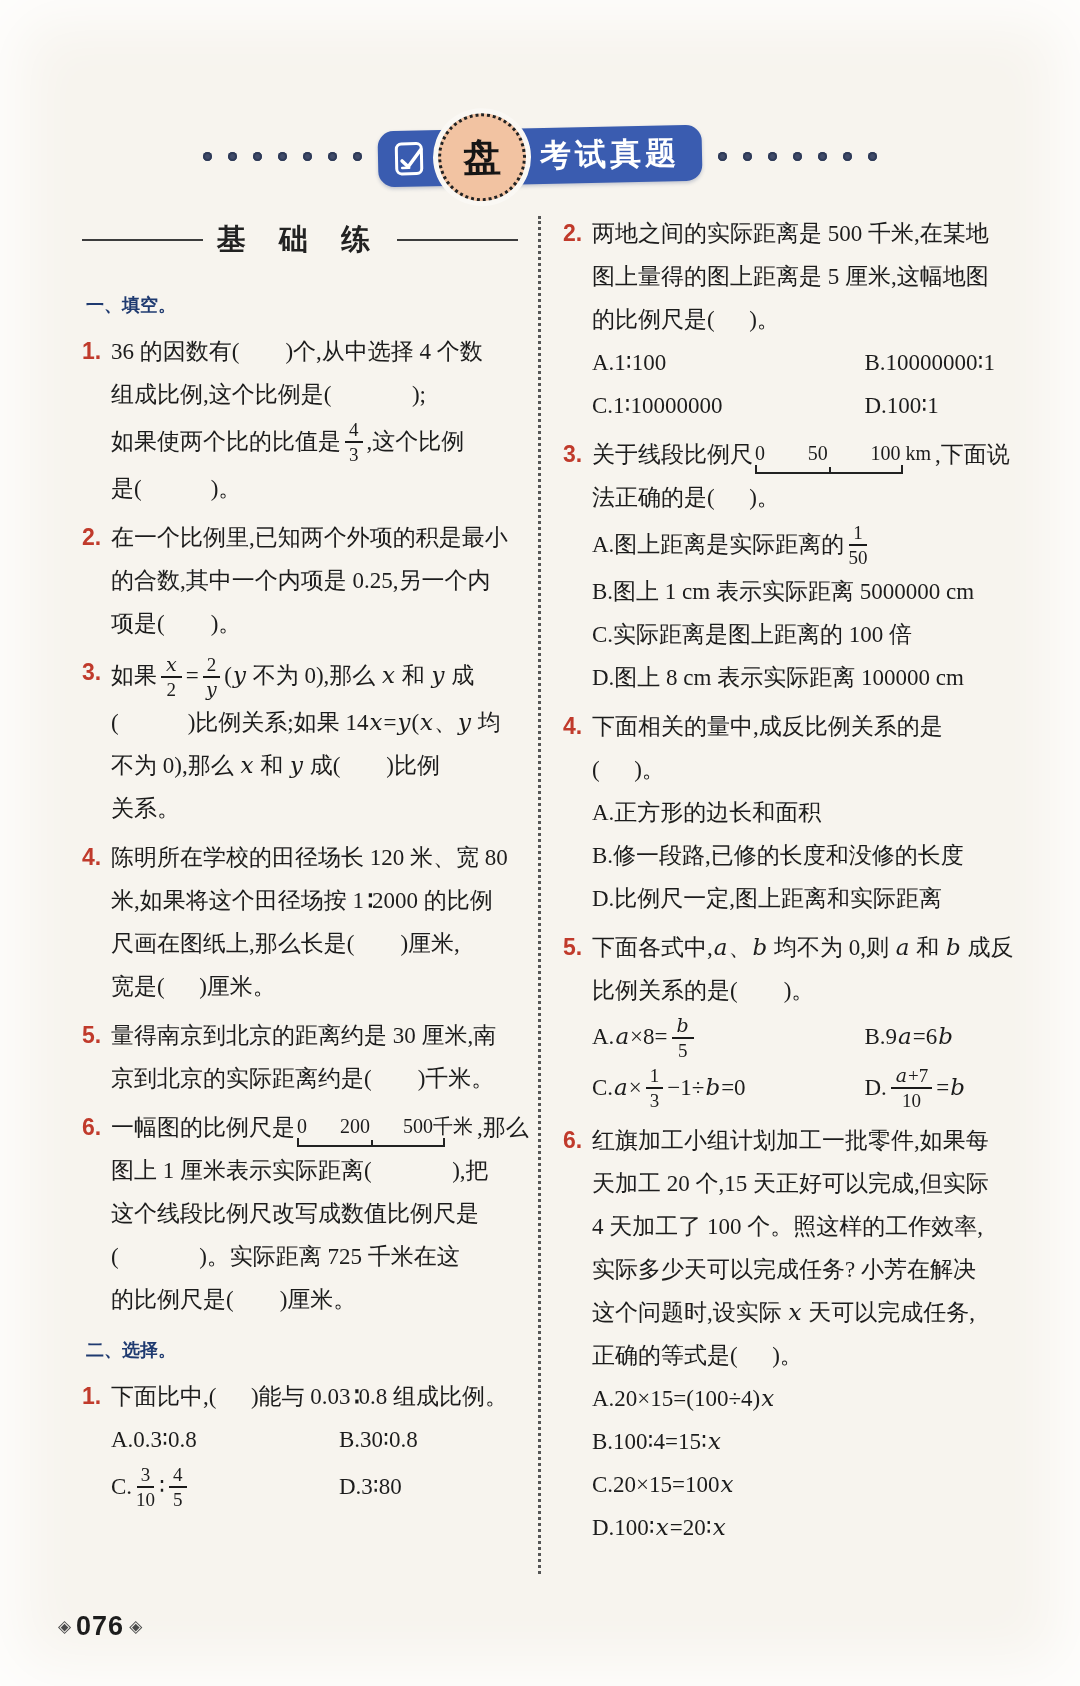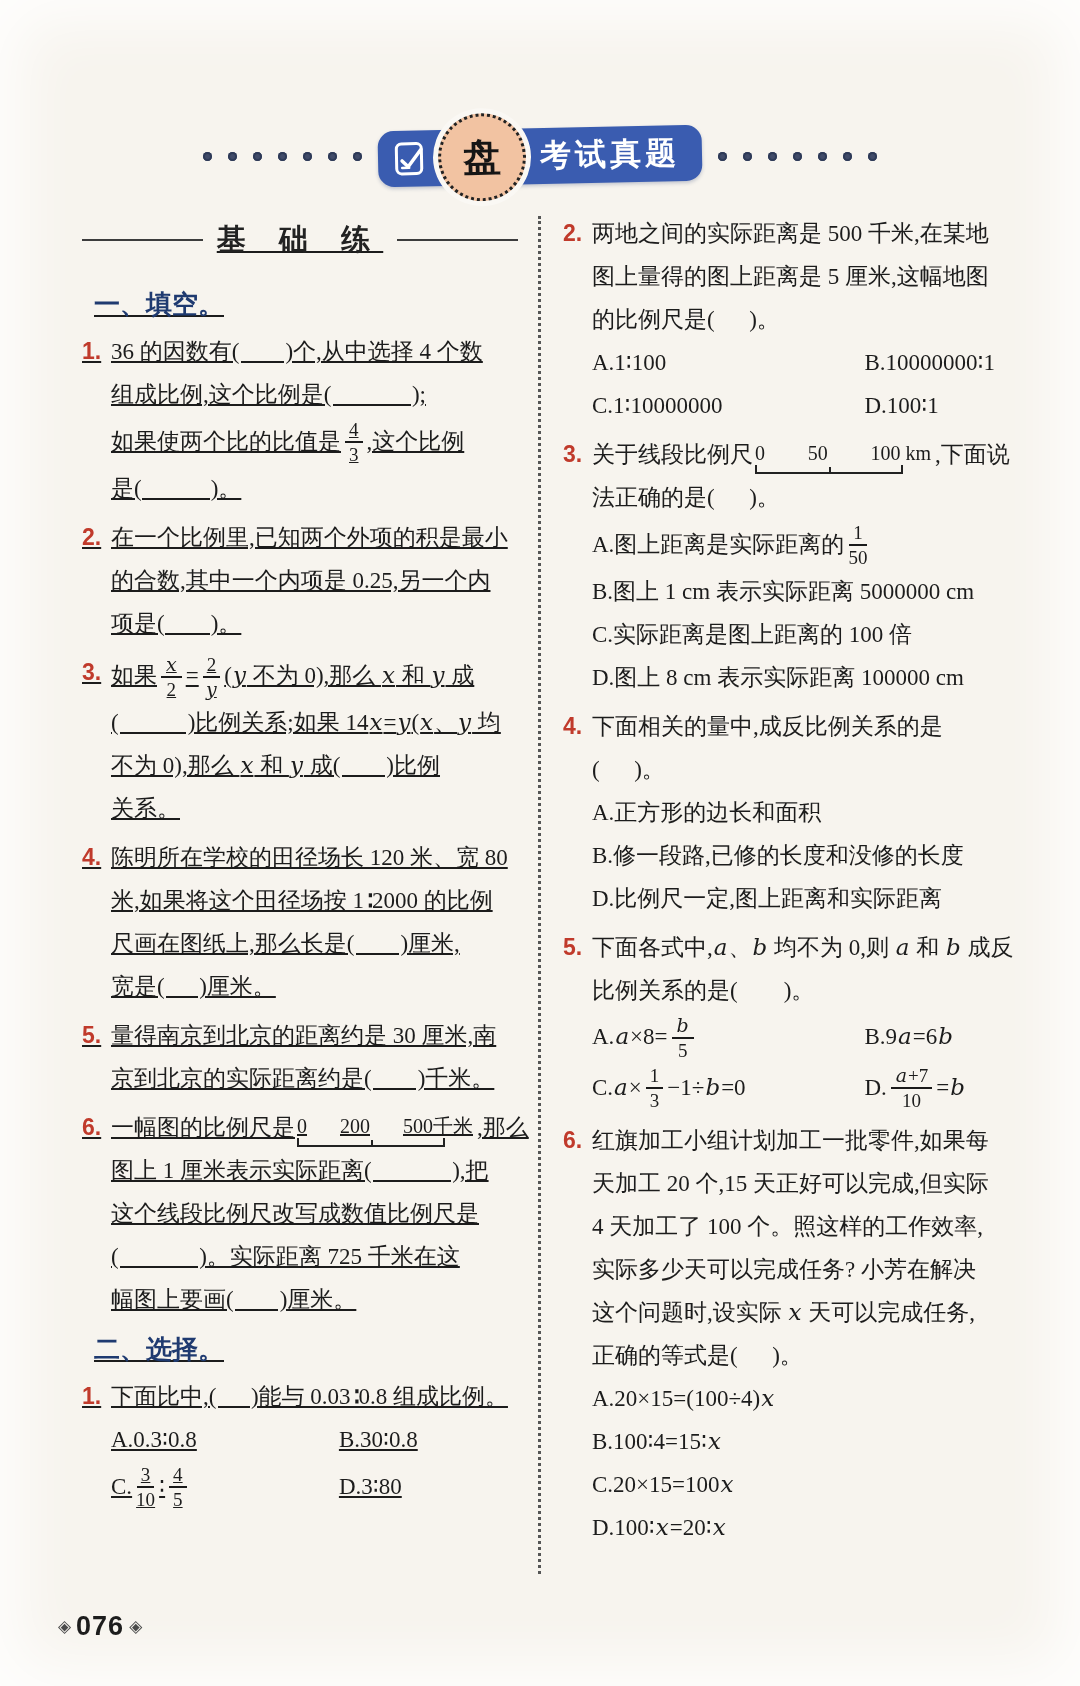--- a/index.html
+++ b/index.html
@@ -16,27 +16,27 @@
               box-shadow:0 2px 4px rgba(40,60,110,.25);}
   .clipboard{display:flex;align-items:center;}
   .badge-circle{width:82px;height:82px;margin:-14px 2px;border-radius:50%;background:#f2c3a2;
                 border:3px dotted #222;box-shadow:0 0 0 5px #faf8f4;display:flex;align-items:center;
                 justify-content:center;z-index:1;}
   .badge-circle span{font-size:38px;font-weight:bold;color:#151515;font-family:"Liberation Sans",sans-serif;}
   .badge-title{color:#fff;font-size:31px;font-weight:bold;letter-spacing:4px;
                font-family:"Liberation Sans",sans-serif;}
   
   .columns{position:absolute;top:212px;left:82px;right:34px;bottom:106px;display:flex;}
-  .col-left{width:436px;flex-shrink:0;text-decoration:underline;}
+  .col-left{width:436px;flex-shrink:0;}
   .divider{border-left:3px dotted #555;margin:4px 22px 6px 20px;}
   .col-right{flex:1;min-width:0;}
   .rule-title{display:flex;align-items:center;gap:14px;margin:8px 0 22px;}
   .rt-line{flex:1;height:0;border-top:2px solid #3c3c3c;}
   .rt-text{font-size:29px;font-weight:bold;letter-spacing:13px;color:#222;}
-  .sec-header{color:#1f3a70;font-weight:bold;font-size:26px;line-height:46px;margin:2px 12px 2px;}
+  .sec-header{color:#1f3a70;font-weight:bold;font-size:18px;line-height:46px;margin:2px 4px 2px;}
   .question{display:flex;margin-bottom:6px;}
   .qnum{min-width:29px;flex-shrink:0;color:#c03a2b;font-weight:bold;font-size:23px;line-height:43px;
         font-family:"Liberation Sans",sans-serif;}
   .qbody{flex:1;min-width:0;}
   .qline{display:flex;align-items:center;white-space:pre;font-size:23px;line-height:43px;min-height:43px;}
   .options.grid2{display:grid;}
   .col-left .options.grid2{grid-template-columns:56% 44%;}
   .col-right .options.grid2{grid-template-columns:60% 40%;}
   .options.list{display:block;}
   
@@ -146,21 +146,21 @@
             <div class="qline"><span>京到北京的实际距离约是(        )千米。</span></div>
           </div>
         </div>
         <div class="question">
           <span class="qnum">6.</span>
           <div class="qbody">
             <div class="qline"><span>一幅图的比例尺是</span><span class="scalebar"><span class="sb-labels"><span>0</span><span>200</span><span>500千米</span></span><span class="sb-line"><i class="tick t0"></i><i class="tick t50"></i><i class="tick t100"></i></span></span><span>,那么</span></div>
             <div class="qline"><span>图上 1 厘米表示实际距离(              ),把</span></div>
             <div class="qline"><span>这个线段比例尺改写成数值比例尺是</span></div>
             <div class="qline"><span>(              )。实际距离 725 千米在这</span></div>
-            <div class="qline"><span>幅图上要画(        )厘米。</span></div>
+            <div class="qline"><span>的比例尺是(        )厘米。</span></div>
           </div>
         </div>
         <div class="sec-header">二、选择。</div>
         <div class="question">
           <span class="qnum">1.</span>
           <div class="qbody">
             <div class="qline"><span>下面比中,(      )能与 0.03∶0.8 组成比例。</span></div>
             <div class="options grid2">
               <div class="qline option"><span>A.0.3∶0.8</span></div>
               <div class="qline option"><span>B.30∶0.8</span></div>

